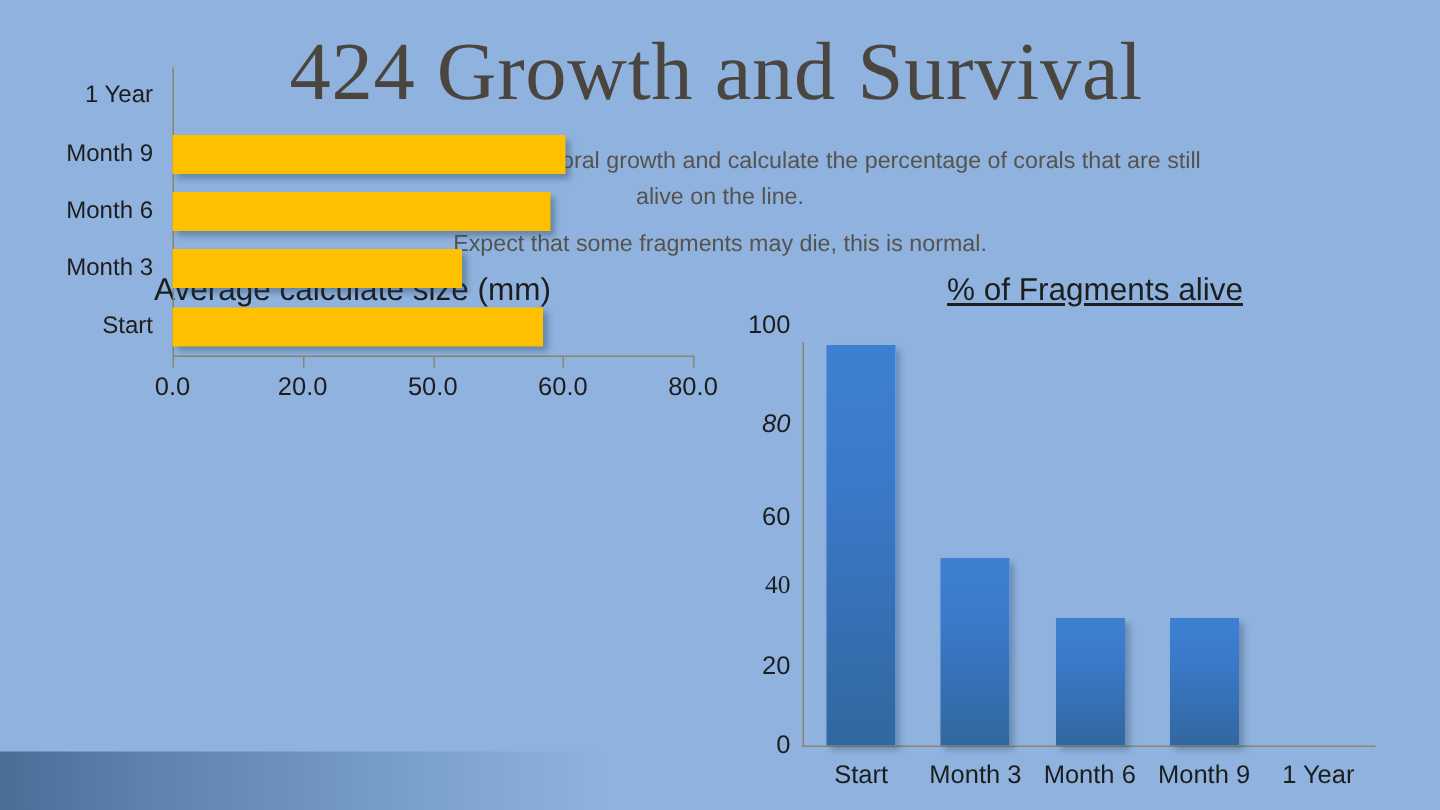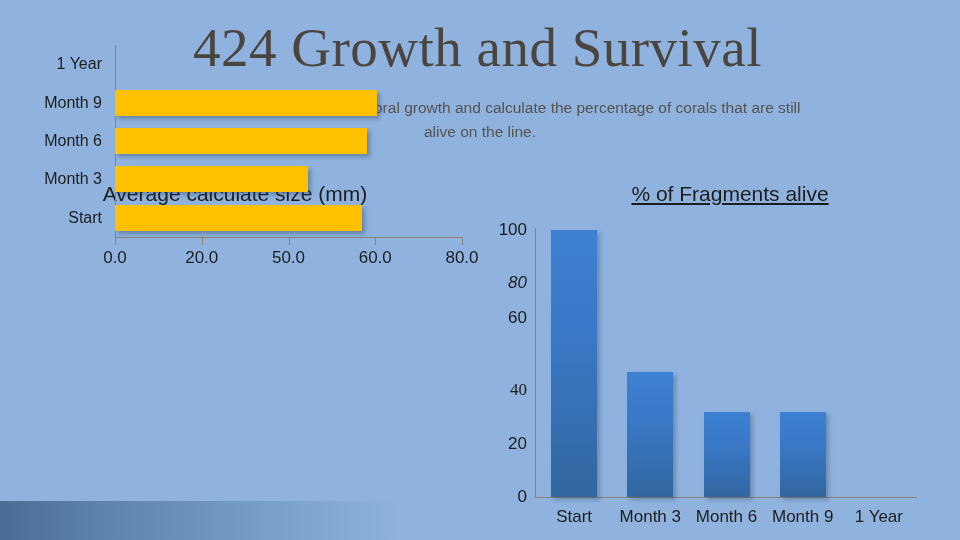--- a/index.html
+++ b/index.html
@@ -204,20 +204,21 @@
 </style>
 </head>
 <body>
 
 <div class="slide">
 
   <div class="title-main">424 Growth and Survival</div>
 
   <div class="subtitle">
     <div class="para1">For one year we will measure coral growth and calculate the percentage of corals that are still alive on the line.</div>
+    <div class="para2">Expect that some fragments may die, this is normal.</div>
   </div>
 
   <div class="chart" id="chart-left">
     <div class="chart-title">Average calculate size (mm)</div>
   </div>
   <div class="lc-catwrap" id="lc-cats">
       <div class="lc-cat" style="top: 172.8px;">Start</div>
       <div class="lc-cat" style="top: 134.4px;">Month 3</div>
       <div class="lc-cat" style="top: 96px;">Month 6</div>
       <div class="lc-cat" style="top: 57.6px;">Month 9</div>
@@ -246,23 +247,23 @@
 
   <div class="chart" id="chart-right">
     <div class="chart-title">% of Fragments alive</div>
   </div>
   <div class="rc-axis-v"></div>
   <div class="rc-axis-h"></div>
   <div id="rc-ylabels">
       <div class="rc-ylabel" style="top: 497px;">0</div>
       <div class="rc-ylabel" style="top: 443.6px;">20</div>
       <div class="rc-ylabel" style="top: 390.2px; font-family: Liberation Serif, serif;">40</div>
-      <div class="rc-ylabel" style="top: 318px;">60</div>
+      <div class="rc-ylabel" style="top: 345px;">60</div>
       <div class="rc-ylabel" style="top: 283.4px; font-style: italic;">80</div>
-      <div class="rc-ylabel" style="top: 230px; text-align: right;">100</div>
+      <div class="rc-ylabel" style="top: 217px; text-align: right;">100</div>
     </div>
   <div id="rc-bars">
       <div class="rc-bar" style="left: 551.1px; top: 230px; height: 267px;"></div>
       <div class="rc-bar" style="left: 627.3px; top: 371.51px; height: 125.49px;"></div>
       <div class="rc-bar" style="left: 703.5px; top: 411.56px; height: 85.44px;"></div>
       <div class="rc-bar" style="left: 779.7px; top: 411.56px; height: 85.44px;"></div>
     </div>
   <div id="rc-cats">
       <div class="rc-cat" style="left: 574.1px;">Start</div>
       <div class="rc-cat" style="left: 650.3px;">Month 3</div>

